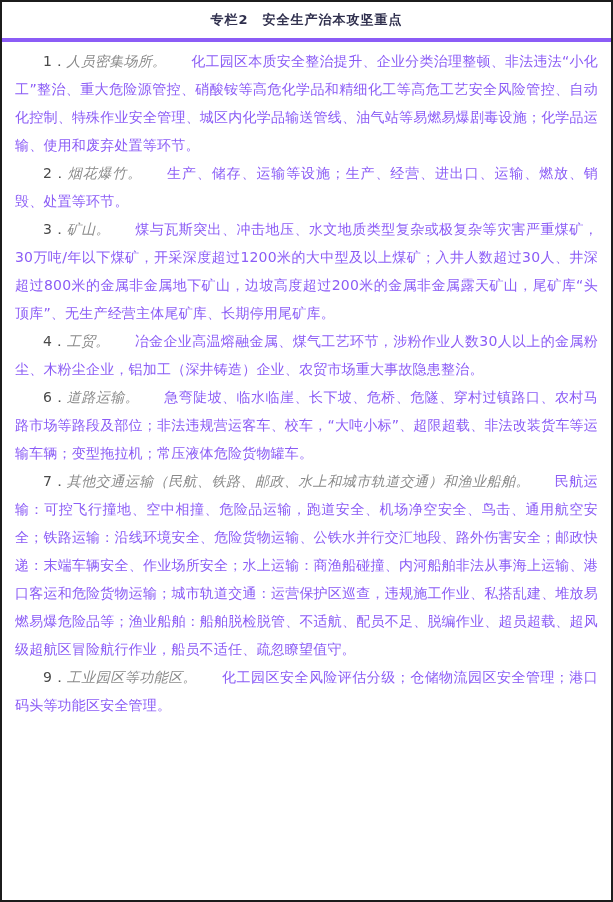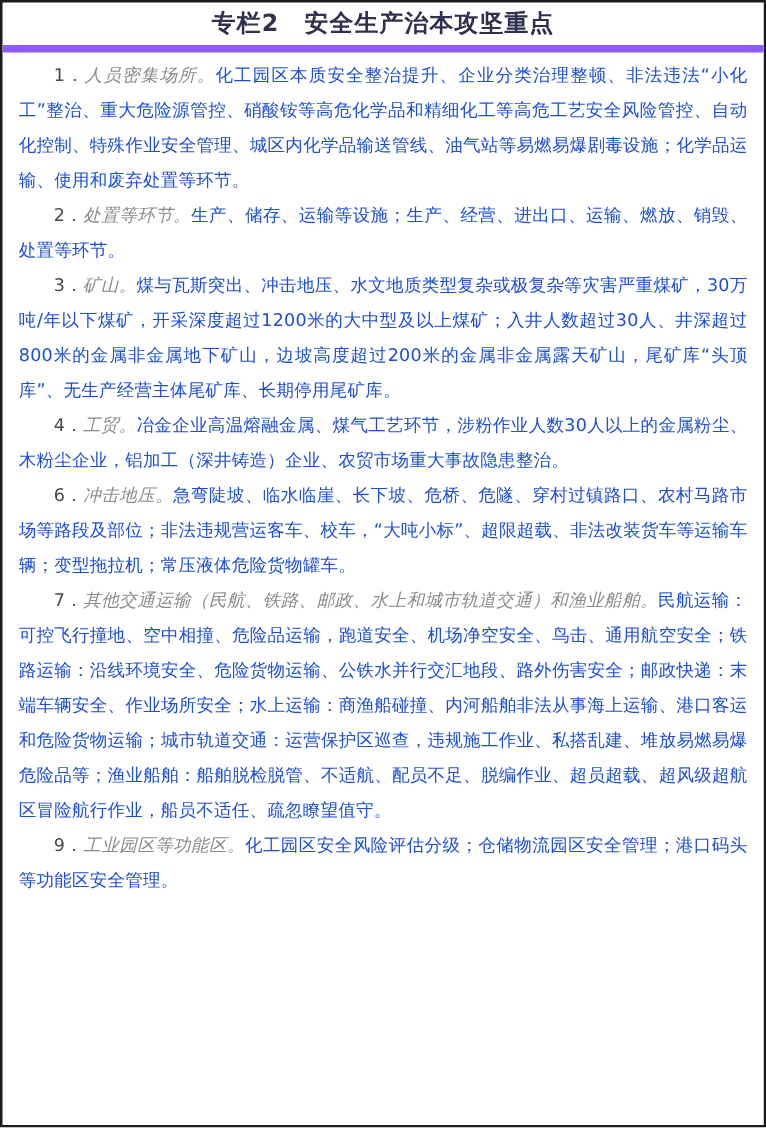--- a/index.html
+++ b/index.html
@@ -14,25 +14,25 @@
     height: 902px;
     box-sizing: border-box;
     margin: 0;
     border: 2px solid #1c1c1c;
     background: #ffffff;
     overflow: hidden;
   }
   .panel-title {
     box-sizing: border-box;
     height: 40px;
-    border-bottom: 6px solid #8b5cf6;
+    border-bottom: 4px solid #8b5cf6;
     display: flex;
     align-items: center;
     justify-content: center;
-    font-size: 19px;
+    font-size: 13px;
     font-weight: bold;
     color: #30304e;
     letter-spacing: 1px;
   }
   .panel-body {
     box-sizing: border-box;
     padding: 5px 13px 0 13px;
   }
   .panel-body p.item {
     margin: 0;
@@ -44,31 +44,32 @@
     letter-spacing: 0.2px;
   }
   .item-number {
     color: #4a4a4a;
   }
   .item-term {
     font-style: italic;
     color: #8a8a8a;
   }
   .item-body {
-    color: #1d4ed8;
+    color: #8b5cf6;
+    margin-left: 25px;
   }
 </style>
 </head>
 <body>
 
 <div class="panel">
   <div class="panel-title">专栏2　安全生产治本攻坚重点</div>
   <div class="panel-body">
     <p class="item"><span class="item-number">1．</span><span class="item-term">人员密集场所。</span><span class="item-body">化工园区本质安全整治提升、企业分类治理整顿、非法违法“小化工”整治、重大危险源管控、硝酸铵等高危化学品和精细化工等高危工艺安全风险管控、自动化控制、特殊作业安全管理、城区内化学品输送管线、油气站等易燃易爆剧毒设施；化学品运输、使用和废弃处置等环节。</span></p>
-    <p class="item"><span class="item-number">2．</span><span class="item-term">处置等环节。</span><span class="item-body">生产、储存、运输等设施；生产、经营、进出口、运输、燃放、销毁、处置等环节。</span></p>
+    <p class="item"><span class="item-number">2．</span><span class="item-term">烟花爆竹。</span><span class="item-body">生产、储存、运输等设施；生产、经营、进出口、运输、燃放、销毁、处置等环节。</span></p>
     <p class="item"><span class="item-number">3．</span><span class="item-term">矿山。</span><span class="item-body">煤与瓦斯突出、冲击地压、水文地质类型复杂或极复杂等灾害严重煤矿，30万吨/年以下煤矿，开采深度超过1200米的大中型及以上煤矿；入井人数超过30人、井深超过800米的金属非金属地下矿山，边坡高度超过200米的金属非金属露天矿山，尾矿库“头顶库”、无生产经营主体尾矿库、长期停用尾矿库。</span></p>
     <p class="item"><span class="item-number">4．</span><span class="item-term">工贸。</span><span class="item-body">冶金企业高温熔融金属、煤气工艺环节，涉粉作业人数30人以上的金属粉尘、木粉尘企业，铝加工（深井铸造）企业、农贸市场重大事故隐患整治。</span></p>
-    <p class="item"><span class="item-number">6．</span><span class="item-term">冲击地压。</span><span class="item-body">急弯陡坡、临水临崖、长下坡、危桥、危隧、穿村过镇路口、农村马路市场等路段及部位；非法违规营运客车、校车，“大吨小标”、超限超载、非法改装货车等运输车辆；变型拖拉机；常压液体危险货物罐车。</span></p>
+    <p class="item"><span class="item-number">6．</span><span class="item-term">道路运输。</span><span class="item-body">急弯陡坡、临水临崖、长下坡、危桥、危隧、穿村过镇路口、农村马路市场等路段及部位；非法违规营运客车、校车，“大吨小标”、超限超载、非法改装货车等运输车辆；变型拖拉机；常压液体危险货物罐车。</span></p>
     <p class="item"><span class="item-number">7．</span><span class="item-term">其他交通运输（民航、铁路、邮政、水上和城市轨道交通）和渔业船舶。</span><span class="item-body">民航运输：可控飞行撞地、空中相撞、危险品运输，跑道安全、机场净空安全、鸟击、通用航空安全；铁路运输：沿线环境安全、危险货物运输、公铁水并行交汇地段、路外伤害安全；邮政快递：末端车辆安全、作业场所安全；水上运输：商渔船碰撞、内河船舶非法从事海上运输、港口客运和危险货物运输；城市轨道交通：运营保护区巡查，违规施工作业、私搭乱建、堆放易燃易爆危险品等；渔业船舶：船舶脱检脱管、不适航、配员不足、脱编作业、超员超载、超风级超航区冒险航行作业，船员不适任、疏忽瞭望值守。</span></p>
     <p class="item"><span class="item-number">9．</span><span class="item-term">工业园区等功能区。</span><span class="item-body">化工园区安全风险评估分级；仓储物流园区安全管理；港口码头等功能区安全管理。</span></p>
 
   </div>
 </div>
 
 </body></html>

